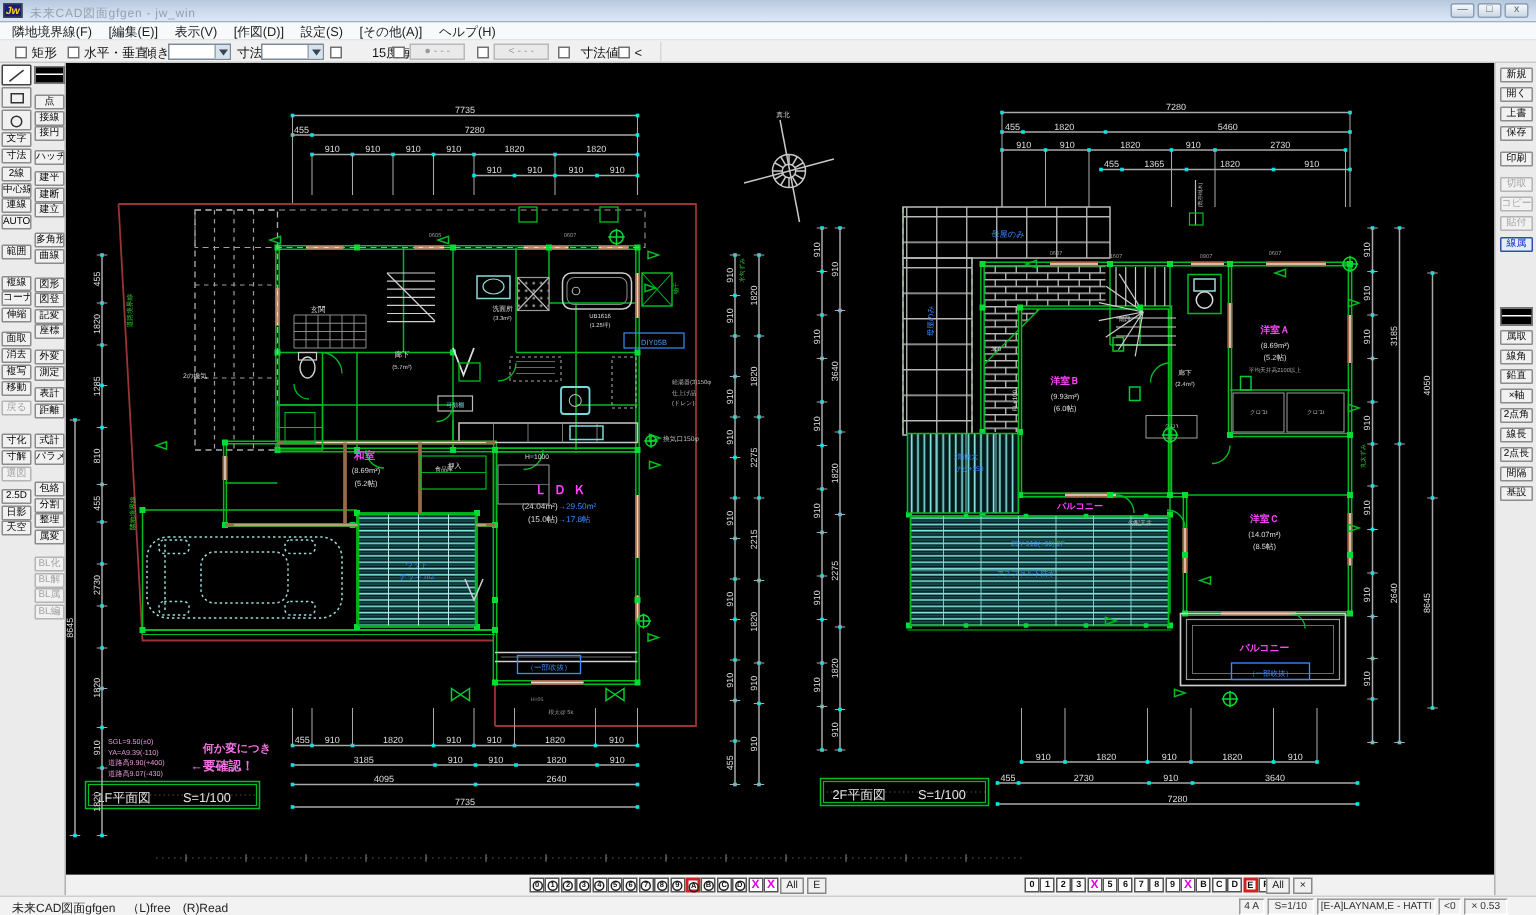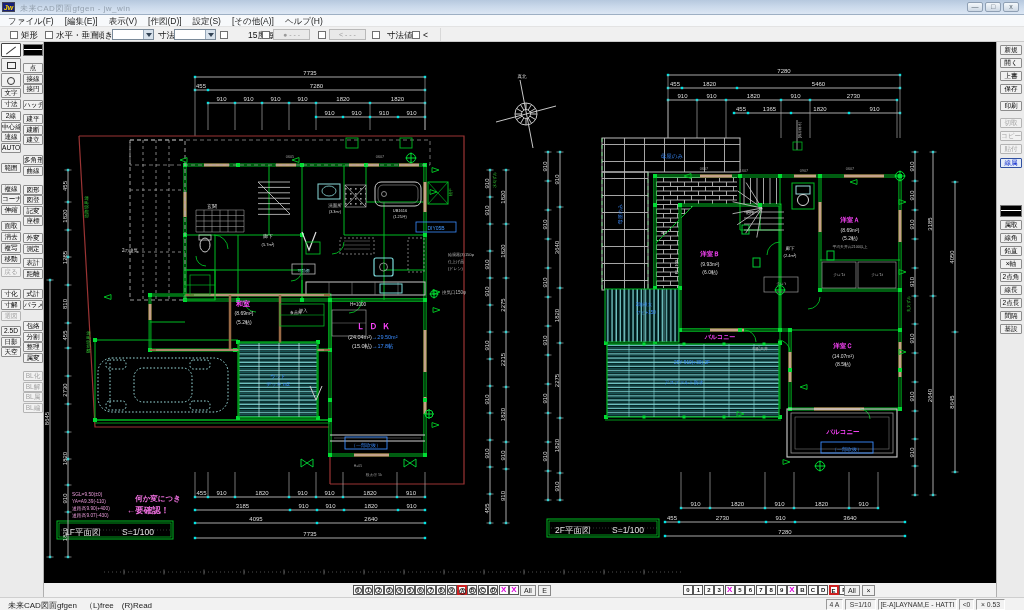--- a/index.html
+++ b/index.html
@@ -33,21 +33,21 @@
 .lbtn{position:absolute;top:2px;height:11px;background:#f0f0f0;border:1px solid #888;font-size:7px;line-height:9px;text-align:center;color:#222}
 #status{left:0;top:597px;width:1024px;height:13px;background:#f2f2f2;border-top:1px solid #cfcfcf;font-size:8px;color:#222}
 .sb{position:absolute;top:1px;height:11px;border:1px solid;border-color:#9a9a9a #ffffff #ffffff #9a9a9a;font-size:6.8px;line-height:9px;text-align:center;color:#333;white-space:nowrap;overflow:hidden}
 </style></head><body>
 <div class="abs" id="title"></div>
 <div class="abs" id="ticon">Jw</div>
 <div class="abs" id="ttext">未来CAD図面gfgen - jw_win</div>
 <div class="abs wbtn" style="left:967px">—</div>
 <div class="abs wbtn" style="left:985px">□</div>
 <div class="abs wbtn" style="left:1003px">x</div>
-<div class="abs" id="menu" style="line-height:12px"><span>ファイル(F)</span><span>[編集(E)]</span><span>表示(V)</span><span>[作図(D)]</span><span>設定(S)</span><span>[その他(A)]</span><span>ヘルプ(H)</span></div>
+<div class="abs" id="menu" style="line-height:12px"><span>隣地境界線(F)</span><span>[編集(E)]</span><span>表示(V)</span><span>[作図(D)]</span><span>設定(S)</span><span>[その他(A)]</span><span>ヘルプ(H)</span></div>
 <div class="abs" id="ctrl">
     <span class="cb" style="left:10px"></span>
     <span class="cl" style="left:21px">矩形</span>
     <span class="cb" style="left:45px"></span>
     <span class="cl" style="left:56px">水平・垂直</span>
     <span class="cl" style="left:96px">傾き</span>
     <span class="dd" style="left:112px">
       <i></i>
     </span>
     <span class="cl" style="left:158px">寸法</span>

